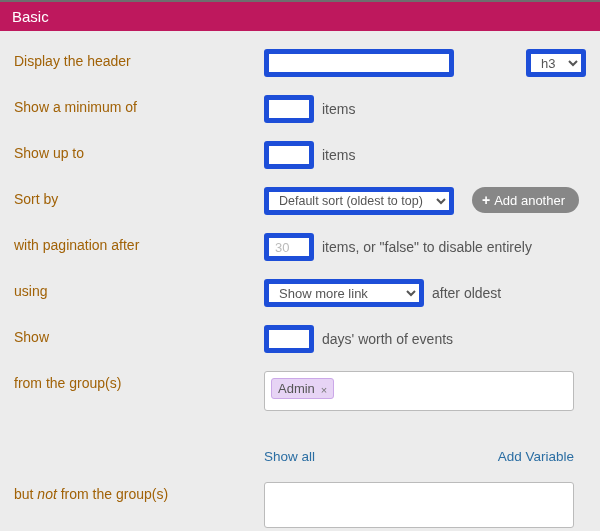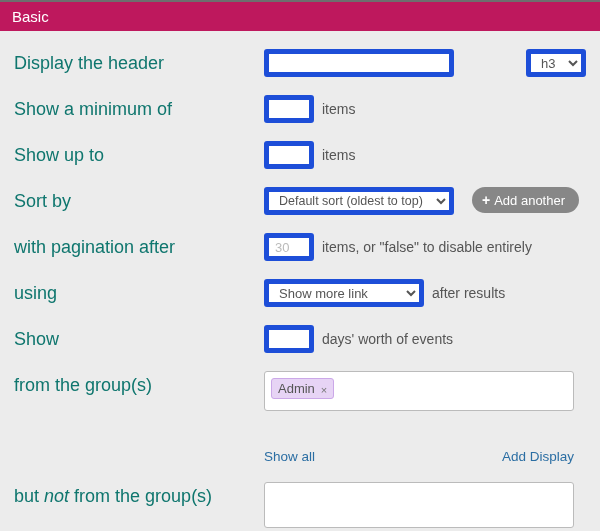--- a/index.html
+++ b/index.html
@@ -26,22 +26,22 @@
   .row {
     display: flex;
     align-items: flex-start;
     margin-bottom: 18px;
   }
   .row.tight { margin-bottom: 4px; }
   .label {
     width: 250px;
     flex-shrink: 0;
     padding-top: 4px;
-    font-size: 18px;
-    color: #0f766e;
+    font-size: 14px;
+    color: #a16207;
   }
   .label em { font-style: italic; }
   .controls {
     flex: 1;
     display: flex;
     align-items: center;
     flex-wrap: wrap;
     gap: 8px;
   }
   .controls.col { flex-direction: row; align-items: flex-start; gap:18px;}
@@ -166,21 +166,21 @@
         <span class="after-text">items, or "false" to disable entirely</span>
       </div>
     </div>
 
     <div class="row">
       <div class="label">using</div>
       <div class="controls">
         <select class="pager">
           <option>Show more link</option>
         </select>
-        <span class="after-text">after results</span>
+        <span class="after-text">after oldest</span>
       </div>
     </div>
 
     <div class="row">
       <div class="label">Show</div>
       <div class="controls">
         <input type="text" class="narrow" value="" style="">
         <span class="after-text">days' worth of events</span>
       </div>
     </div>
@@ -189,21 +189,21 @@
       <div class="label">from the group(s)</div>
       <div class="controls col">
         <div class="tokenbox">
           <span class="token">
             <span>Admin</span>
             <span class="token-x">×</span>
           </span>
         </div>
         <div class="links-row">
           <a>Show all</a>
-          <a>Add Display</a>
+          <a>Add Variable</a>
         </div>
       </div>
     </div>
 
     <div style="height:14px"></div>
 
     <div class="row tight">
       <div class="label">
         <span>but </span><em>not</em><span> from the group(s)</span>
       </div>

